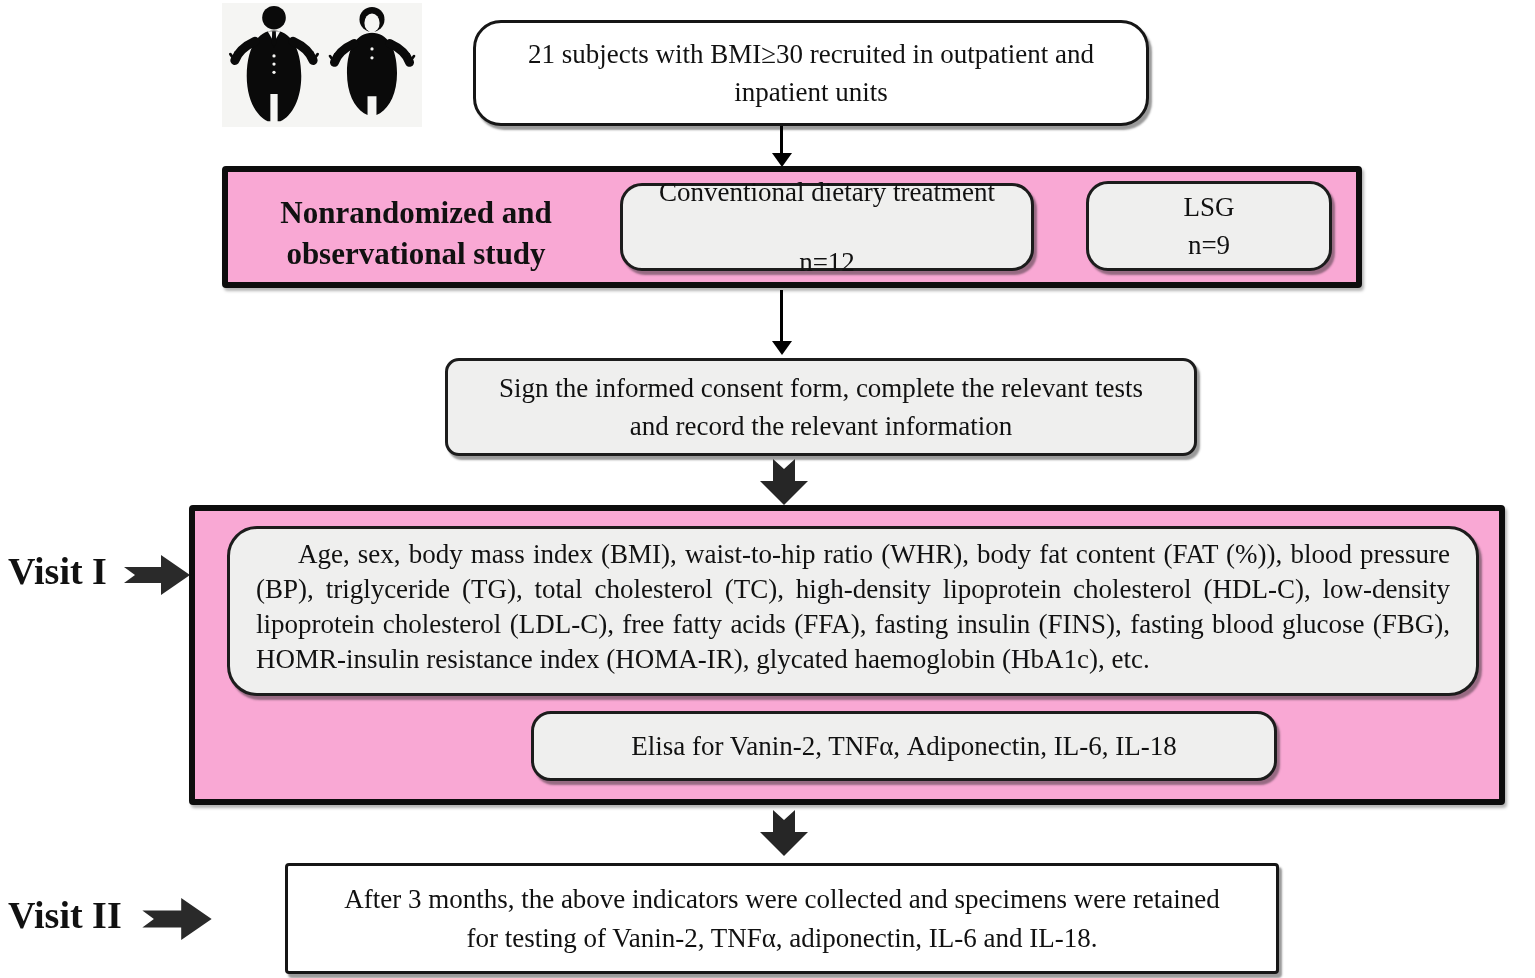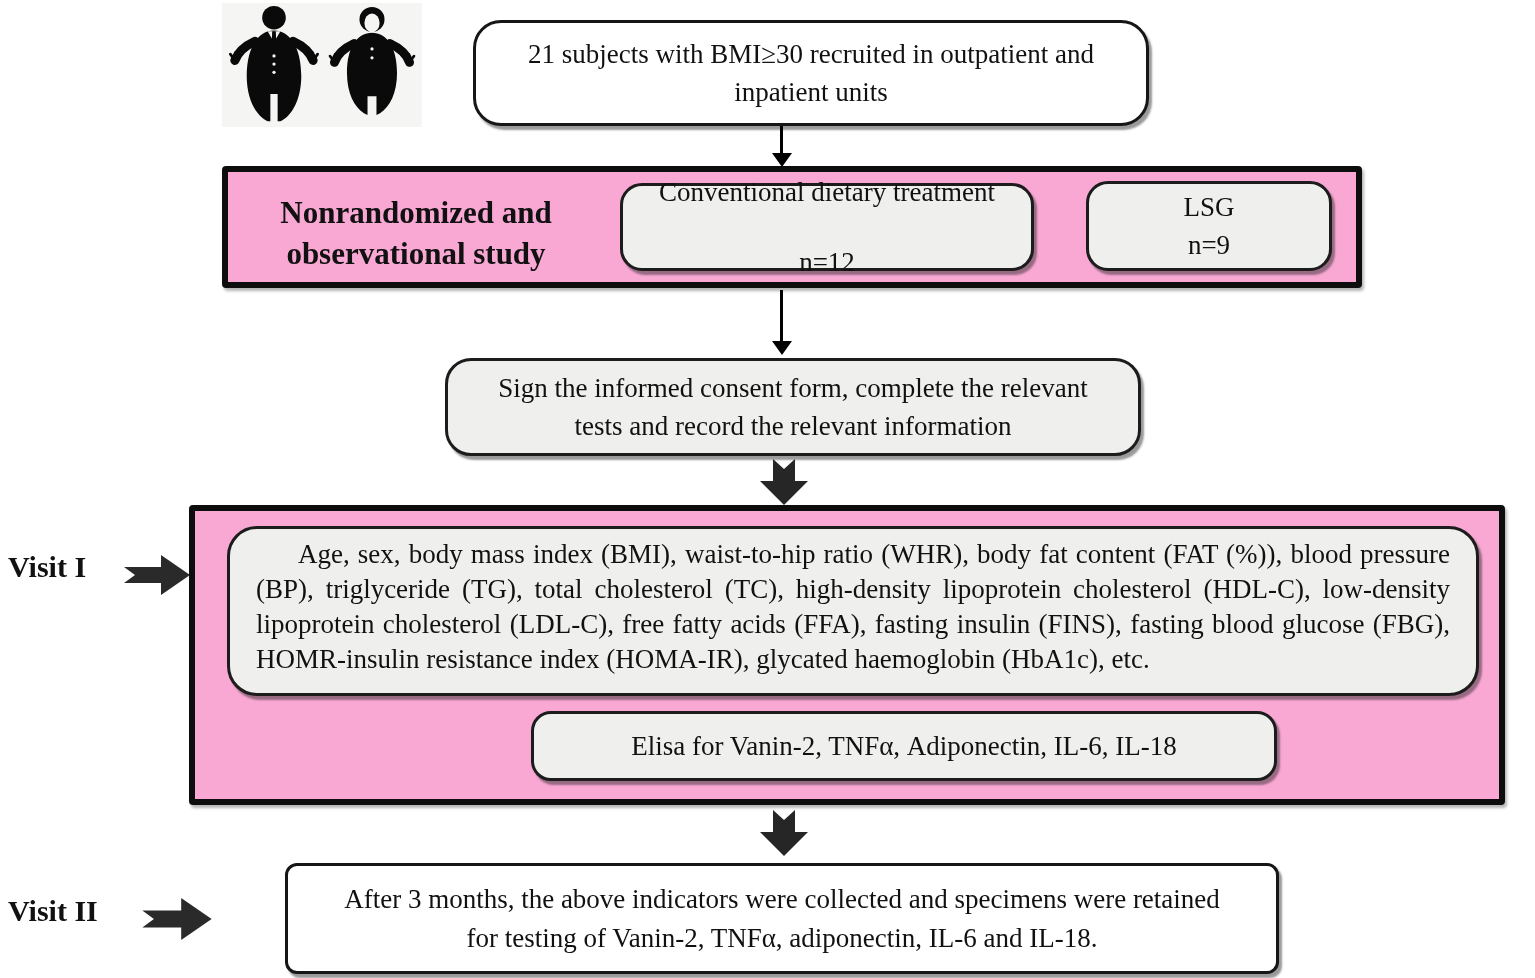--- a/index.html
+++ b/index.html
@@ -31,21 +31,21 @@
     box-shadow:3px 4px 2px rgba(30,30,30,.45);
   }
   .thick-frame{
     box-sizing:border-box;background:#f9a8d4;
     border:6px solid #0d0d0d;border-radius:4px;
     box-shadow:2px 3px 3px rgba(90,90,90,.45);
   }
   
   .t27{font-size:27px;line-height:1.42;}
   .bold-title{font-weight:bold;font-size:31px;line-height:1.32;text-align:center;}
-  .visit-label{font-weight:bold;font-size:30px;line-height:1;}
+  .visit-label{font-weight:bold;font-size:38px;line-height:1;}
   .para{
     font-size:27px;line-height:35px;text-align:justify;text-indent:42px;
   }
   
   .vline{width:3px;background:#000;}
   .tri-down{
     width:0;height:0;border-left:10px solid transparent;border-right:10px solid transparent;
     border-top:14px solid #000;
   }
 </style>
@@ -106,21 +106,21 @@
   </div>
   <div class="abs node gray-node t27" style="left:858px;top:9px;width:246px;height:90px;border-radius:22px;">
     <span>LSG</span>
     <span>n=9</span>
   </div>
 </div>
 
 <div class="abs vline" style="left:780px;top:290px;height:53px;"></div>
 <div class="abs tri-down" style="left:772px;top:341px;"></div>
 
-<div class="abs node gray-node t27" style="left:445px;top:358px;width:696px;height:98px;padding:0 40px;border-radius:26px;">
+<div class="abs node gray-node t27" style="left:445px;top:358px;width:752px;height:98px;padding:0 40px;border-radius:14px;">
   <span>Sign the informed consent form, complete the relevant tests and record the relevant information</span>
 </div>
 
 <div class="abs" style="left:760px;top:459px;">
   <svg width="48" height="46" viewBox="0 0 48 46" xmlns="http://www.w3.org/2000/svg">
     <polygon points="13,0 24,10 35,0 35,22 48,22 24,46 0,22 13,22" fill="#262626"></polygon>
   </svg>
 </div>
 
 <div class="abs visit-label" style="left:8px;top:552px;">Visit I</div>
@@ -145,15 +145,15 @@
   </svg>
 </div>
 
 <div class="abs visit-label" style="left:8px;top:896px;">Visit II</div>
 <div class="abs" style="left:142px;top:898px;">
   <svg width="70" height="42" viewBox="0 0 66 40" xmlns="http://www.w3.org/2000/svg">
     <polygon points="0,12 37,12 37,0 66,20 37,40 37,28 0,28 11,20" fill="#2a2a2a"></polygon>
   </svg>
 </div>
 
-<div class="abs node white-node t27" style="left:285px;top:863px;width:994px;height:111px;padding:0 48px;border-radius:12px;">
+<div class="abs node white-node t27" style="left:285px;top:863px;width:994px;height:111px;padding:0 48px;border-radius:4px;">
   <span>After 3 months, the above indicators were collected and specimens were retained for testing of Vanin-2, TNFα, adiponectin, IL-6 and IL-18.</span>
 </div>
 
 </body></html>

